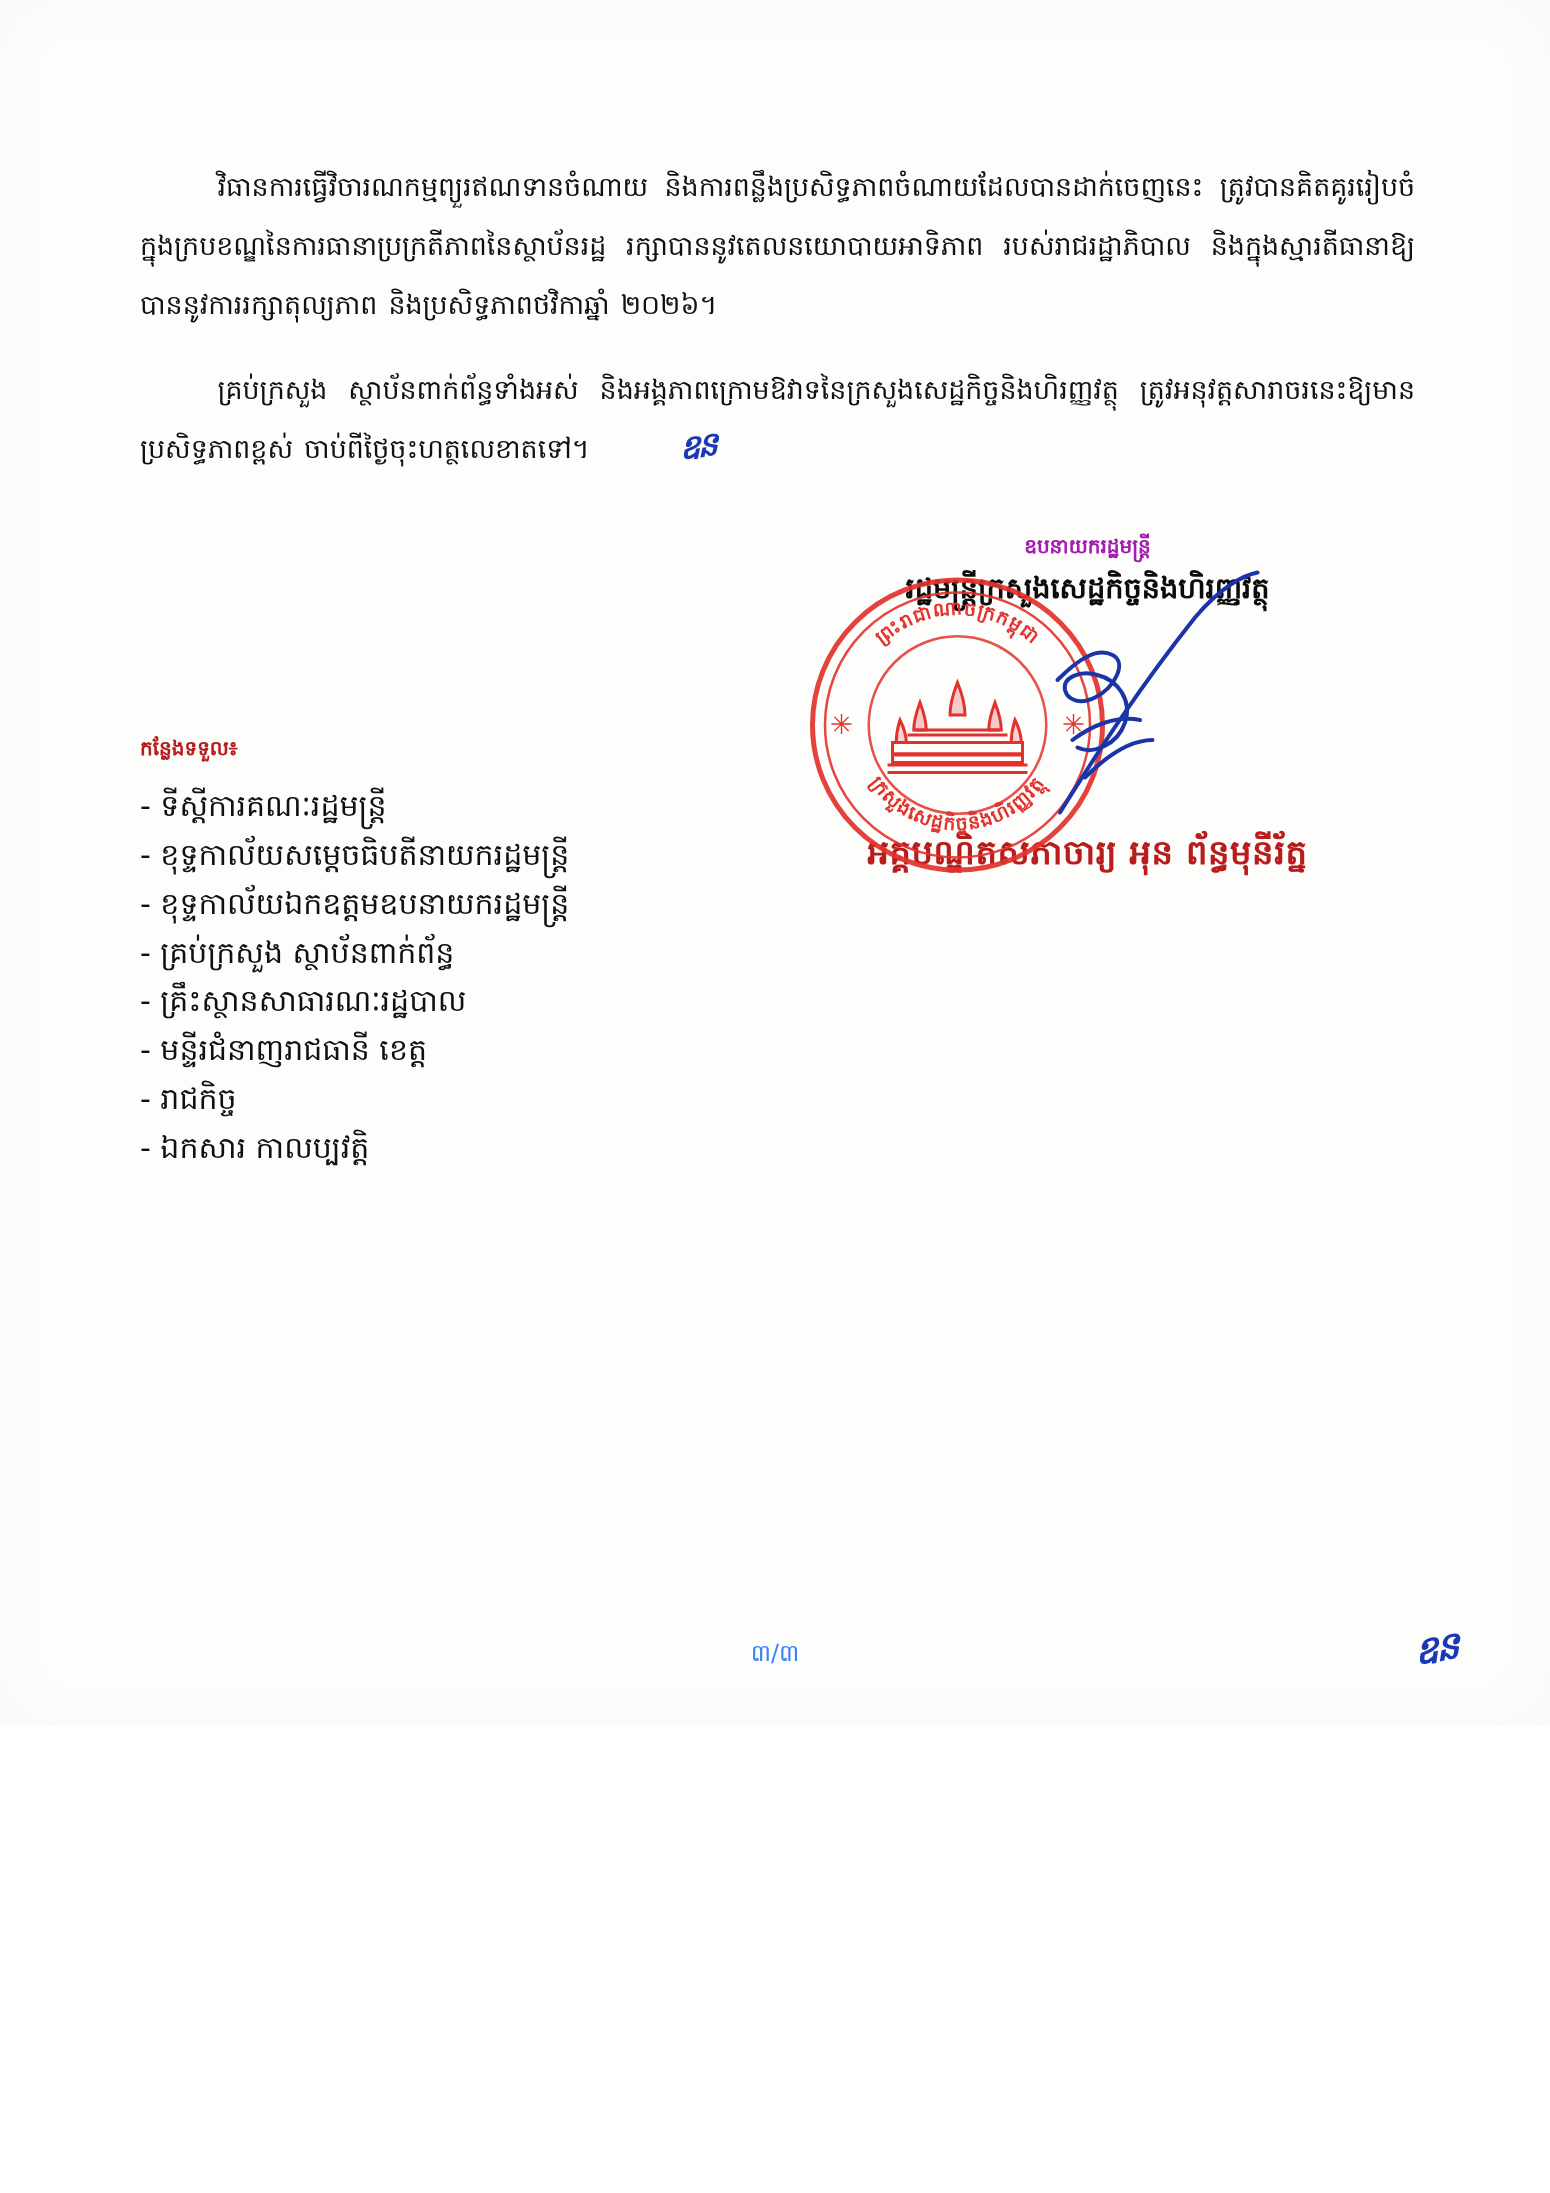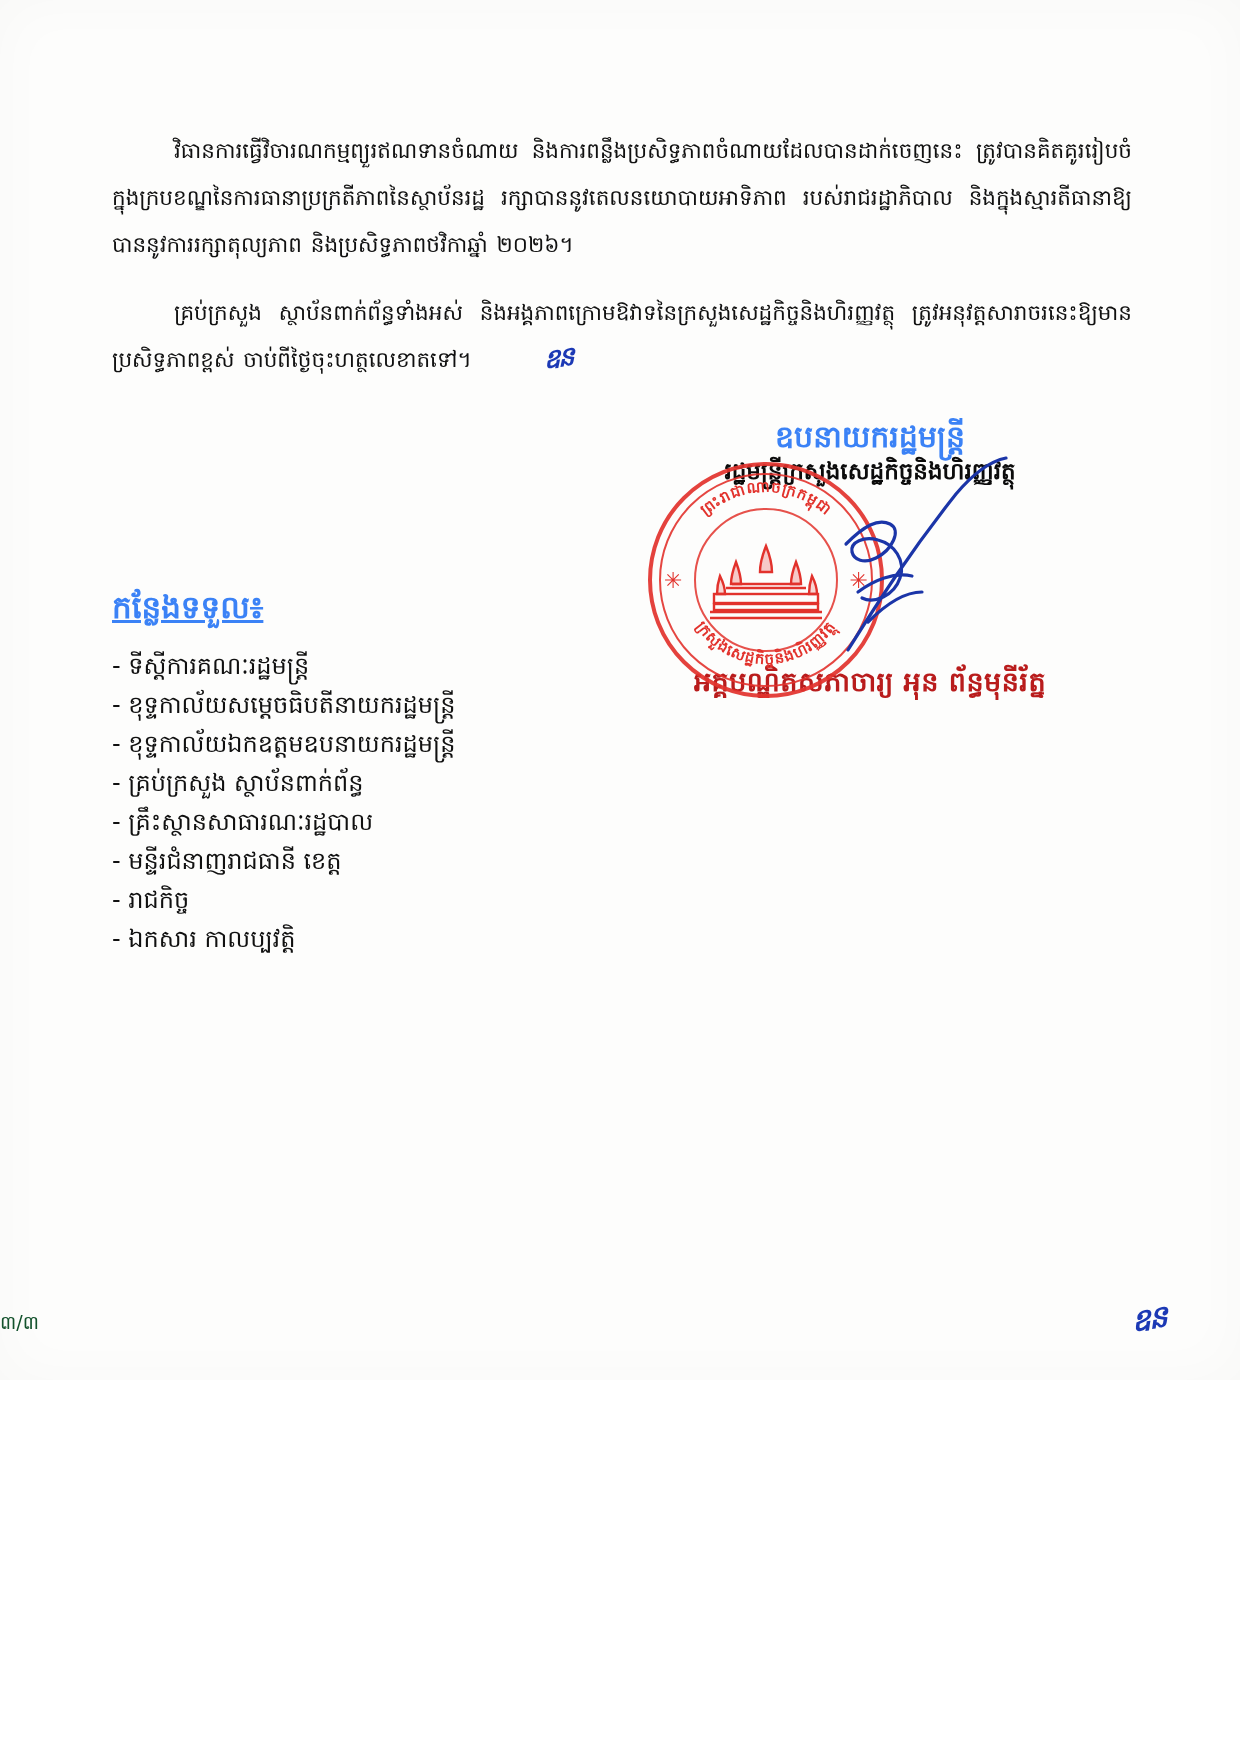--- a/index.html
+++ b/index.html
@@ -59,23 +59,23 @@
 
   
   .sig-block {
     position: absolute;
     left: 620px;
     top: 420px;
     width: 500px;
     text-align: center;
   }
   .sig-line1 {
-    font-size: 30px;
-    font-weight: bold;
-    color: #3b82f6;
+    font-size: 16px;
+    font-weight: bold;
+    color: #a21caf;
     line-height: 34px;
   }
   .sig-line2 {
     font-size: 23px;
     font-weight: bold;
     color: #0b0b0b;
     line-height: 34px;
   }
   .sig-name {
     position: absolute;
@@ -159,47 +159,46 @@
   }
 
   
   .dist {
     position: absolute;
     left: 112px;
     top: 588px;
     width: 420px;
   }
   .dist-title {
-    font-size: 31px;
-    font-weight: bold;
-    color: #3b82f6;
+    font-size: 16px;
+    font-weight: bold;
+    color: #b91c1c;
     margin-bottom: 14px;
-    text-decoration: underline;
   }
   .dist ul {
     list-style: none;
     margin: 0;
     padding: 0;
   }
   .dist li {
     font-size: 24px;
     line-height: 39px;
     color: #101010;
     white-space: nowrap;
   }
 
   
   .page-number {
     position: absolute;
     left: 0;
     right: 0;
     bottom: 42px;
-    text-align: left;
+    text-align: center;
     font-size: 19px;
-    color: #14532d;
+    color: #3b82f6;
   }
   .corner-initials {
     position: absolute;
     right: 74px;
     bottom: 36px;
     color: #1c39b5;
     font-family: "DejaVu Serif", serif;
     font-style: italic;
     font-weight: bold;
     font-size: 30px;

